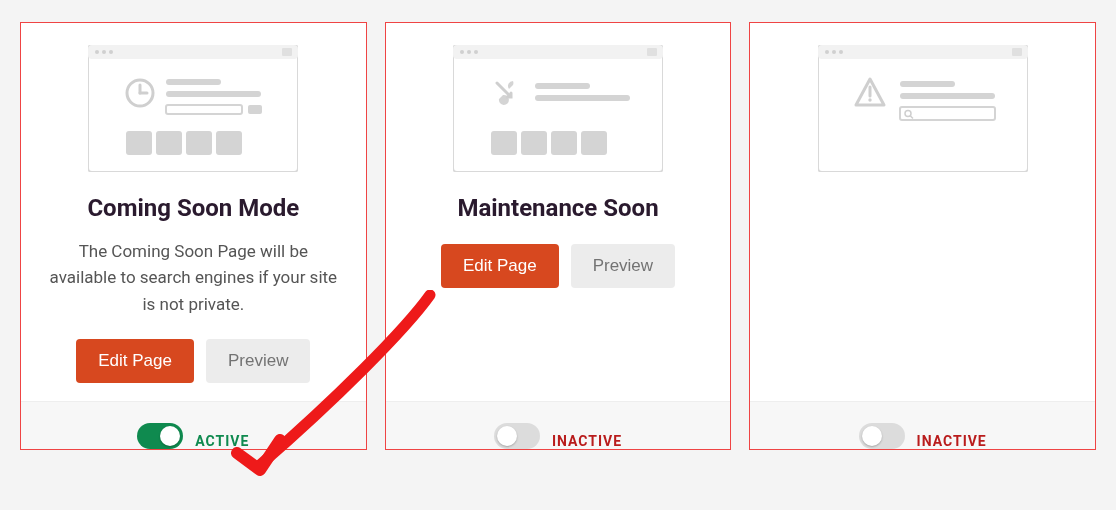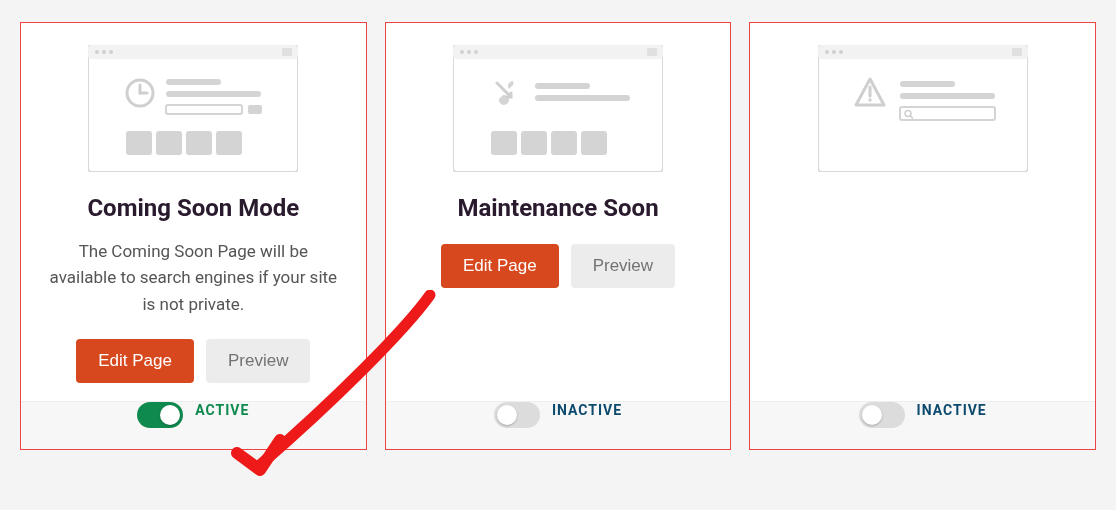--- a/index.html
+++ b/index.html
@@ -73,29 +73,29 @@
   .btn-secondary {
     background: #ececec;
     color: #737373;
   }
   .footer {
     background: #f7f7f7;
     border-top: 1px solid #eee;
     width: 100%;
     height: 48px;
     display:flex;
-    align-items:flex-start;
+    align-items:flex-end;
     justify-content:center;
     gap: 12px;
     font-weight:700;
     letter-spacing:1px;
     font-size:14px;
   }
   .footer.active-state { color:#0f8a4f; }
-  .footer.inactive-state { color:#0c4a6e; }
+  .footer.inactive-state { color:#b91c1c; }
   .toggle {
     width: 46px;
     height: 26px;
     border-radius: 13px;
     position: relative;
     cursor:pointer;
   }
   .toggle .knob {
     width:20px;height:20px;border-radius:50%;
     background:#fff;

